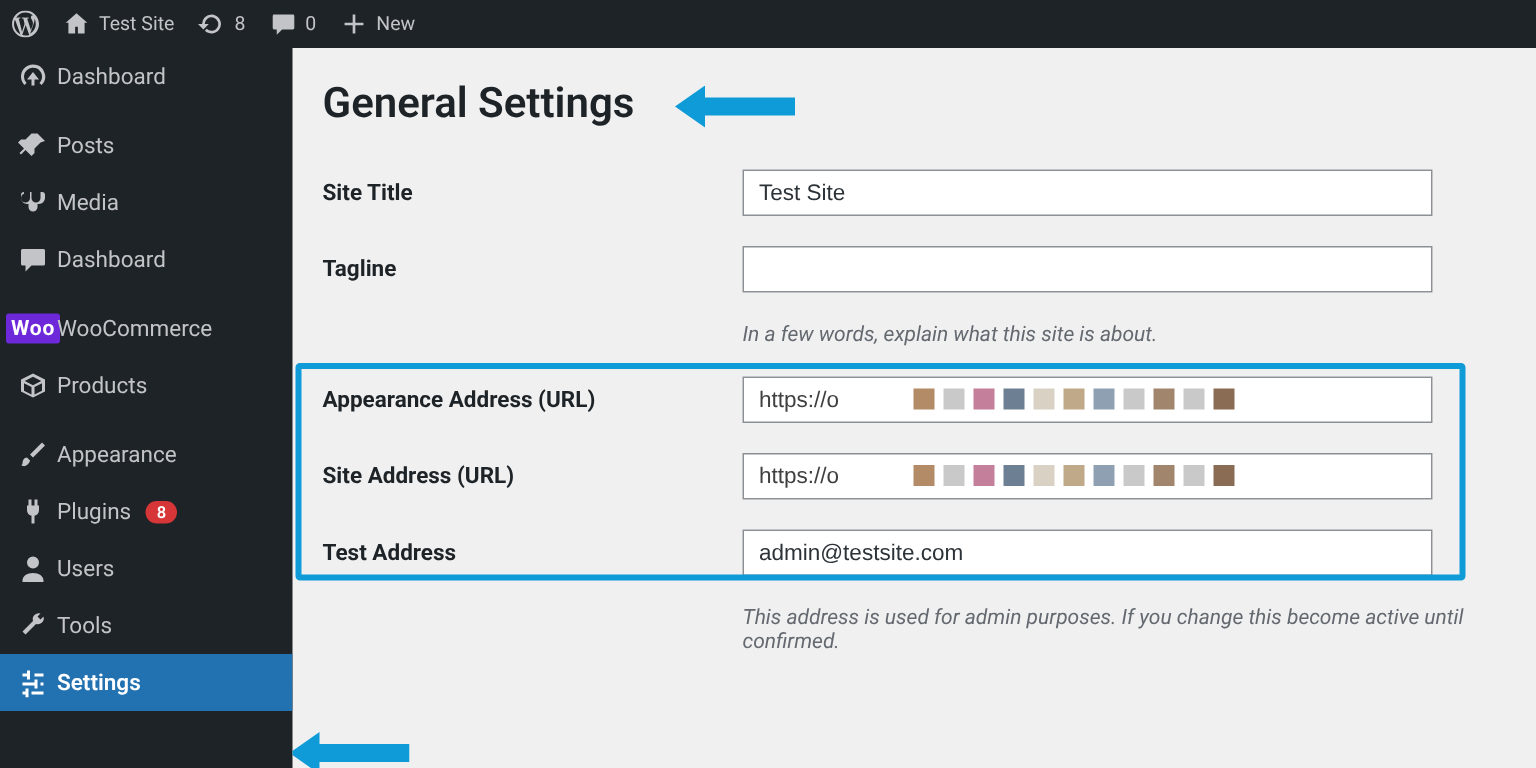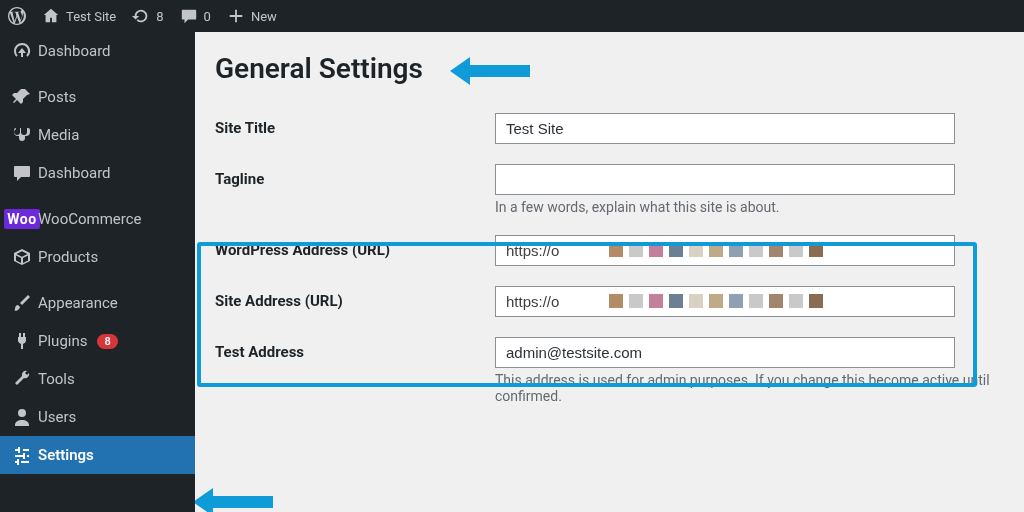--- a/index.html
+++ b/index.html
@@ -90,23 +90,24 @@
   .form-field input[type="text"] {
     width: 460px;
     padding: 6px 10px;
     font-size: 15px;
     border: 1px solid #8c8f94;
     background: #fff;
     color: #2c3338;
   }
   .form-field input.dimmed { color: #404040; }
   .help {
+    font-style: italic;
     color: #646970;
     font-size: 14px;
-    margin-top: 4px;
+    margin-top: 20px;
   }
   .highlight-box {
     position: absolute;
     border: 4px solid #0e9bd8;
     border-radius: 3px;
     pointer-events: none;
   }
   .arrow {
     position: absolute;
     pointer-events: none;
@@ -228,32 +229,32 @@
           <svg viewBox="0 0 20 20">
             <path d="M7 2h2v4h2V2h2v4h1v3a4 4 0 0 1-3 3.9V18h-2v-5.1A4 4 0 0 1 6 9V6h1V2z"></path>
           </svg>
         </span>
       <span>Plugins</span>
       <span class="badge">8</span>
     </div>
     <div class="menu-item">
       <span class="menu-icon">
           <svg viewBox="0 0 20 20">
+            <path d="M10 10a4 4 0 1 0 0-8 4 4 0 0 0 0 8zm-7 8c0-3 3-5 7-5s7 2 7 5v1H3v-1z"></path>
+          </svg>
+        </span>
+      <span>Users</span>
+    </div>
+    <div class="menu-item">
+      <span class="menu-icon">
+          <svg viewBox="0 0 20 20">
             <path d="M17 4a4 4 0 0 1-5 5l-7 7-2-2 7-7a4 4 0 0 1 5-5l-2 2 2 2 2-2z"></path>
           </svg>
         </span>
       <span>Tools</span>
-    </div>
-    <div class="menu-item">
-      <span class="menu-icon">
-          <svg viewBox="0 0 20 20">
-            <path d="M10 10a4 4 0 1 0 0-8 4 4 0 0 0 0 8zm-7 8c0-3 3-5 7-5s7 2 7 5v1H3v-1z"></path>
-          </svg>
-        </span>
-      <span>Users</span>
     </div>
     <div class="menu-item active">
       <span class="menu-icon">
           <svg viewBox="0 0 20 20">
             <path d="M3 4h3V2h2v6H6V6H3V4zm8 0h6v2h-6V4zm-8 6h6v2H3v-2zm8-2h2v6h-2v-2h-2v-2h2V8zm4 2h2v2h-2v-2zM3 16h2v-2h2v6H5v-2H3v-2zm6 0h8v2H9v-2z"></path>
           </svg>
         </span>
       <span>Settings</span>
     </div>
   </div>
@@ -271,21 +272,21 @@
 
       <div class="form-row">
         <div class="form-label">Tagline</div>
         <div class="form-field">
           <input type="text" value="" style="">
           <div class="help">In a few words, explain what this site is about.</div>
         </div>
       </div>
 
       <div class="form-row">
-        <div class="form-label">WordPress Address (URL)</div>
+        <div class="form-label">Appearance Address (URL)</div>
         <div class="form-field">
           <div style="position:relative;width:460px;">
             <input class="dimmed" type="text" style="width: 100%;" value="https://o">
             <span class="pixelate" style="position:absolute;left:110px;top:8px;">
               <span style="background:#b38b66"></span>
                 <span style="background:#c9c9c9"></span>
                 <span style="background:#c47f9a"></span>
                 <span style="background:#6d7f93"></span>
                 <span style="background:#d9d1c3"></span>
                 <span style="background:#bfa988"></span>

